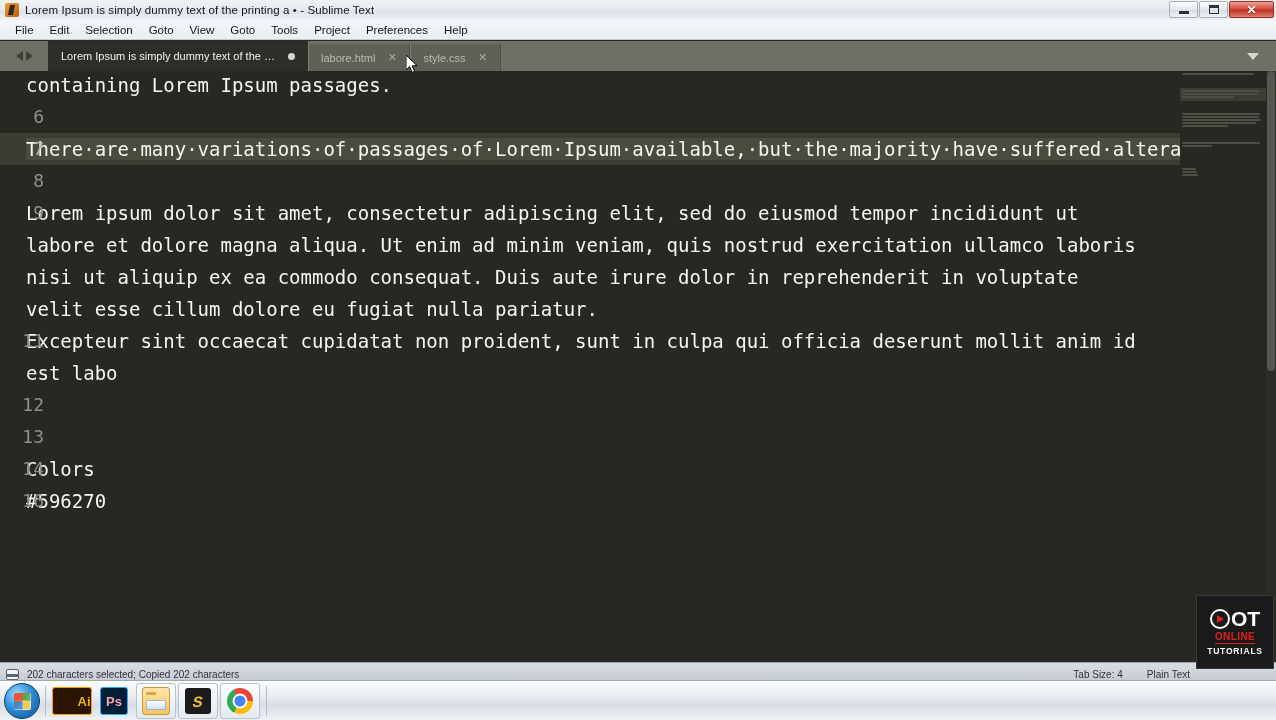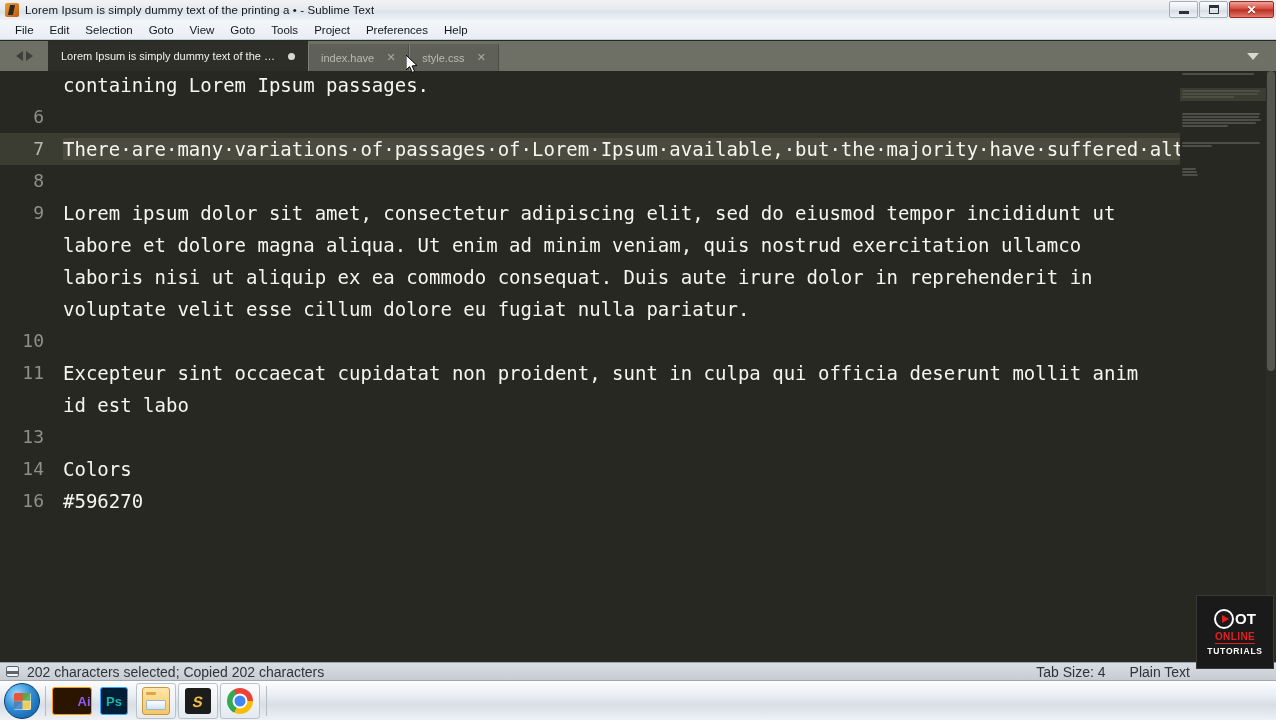--- a/index.html
+++ b/index.html
@@ -103,21 +103,21 @@
     font-size:19px;line-height:32px;
   }
   .row{position:relative;min-height:32px;}
   .row.sel{background:#3b3c32;}
   .lnum{
     position:absolute;left:0;top:0;width:44px;text-align:right;
     color:#8f908a;font-size:18px;line-height:32px;
   }
   .row.sel .lnum{color:#b6b7ad;}
   .ltext{
-    margin-left:63px;color:#f6f6ef;white-space:pre-wrap;word-break:normal;
+    margin-left:26px;color:#f6f6ef;white-space:pre-wrap;word-break:normal;
     padding-right:40px;
   }
   .ltext .hl{background:#4a4b3e;}
 
   
   .minimap{
     position:absolute;right:10px;top:0;width:86px;height:591px;
     background:#272822;overflow:hidden;
   }
   .mm-line{height:2px;background:#4d4e46;margin:0 0 1px 0;border-radius:1px;}
@@ -128,22 +128,22 @@
   }
   .scrollthumb{
     position:absolute;left:1px;top:0;width:8px;height:300px;background:#55564d;border-radius:4px;
   }
 
   
   .statusbar{
     position:absolute;left:0;top:662px;width:1276px;height:18px;
     background:linear-gradient(to bottom,#d9dee4,#c6ccd3);
     border-top:1px solid #9aa2ab;
-    display:flex;align-items:center;box-sizing:border-box;padding:0 6px;
-    font-size:14px;color:#2e3439;
+    display:flex;align-items:flex-end;box-sizing:border-box;padding:0 6px;
+    font-size:10px;color:#2e3439;
   }
   .sb-icon{
     width:13px;height:11px;border:1.5px solid #5e666d;border-radius:2px;
     box-sizing:border-box;margin-right:8px;background:#f2f5f8;
   }
   .sb-icon:after{content:"";display:block;height:3px;background:#5e666d;margin-top:4px;}
   .sb-right{margin-left:auto;display:flex;gap:24px;padding-right:80px;}
 
   
   .taskbar{
@@ -178,22 +178,22 @@
     clip-path:polygon(0 52%,100% 52%,100% 100%,0 100%);
   }
   .tb-sep{width:1px;height:30px;background:#b4bcc4;margin:0 5px;}
   .tbitem{
     width:40px;height:36px;display:flex;align-items:center;justify-content:center;
     margin:0 1px;border-radius:3px;box-sizing:border-box;flex:0 0 auto;
   }
   .tbitem.pinned{border:1px solid #b8c2cb;background:linear-gradient(to bottom,#fbfcfd,#e4eaf0);}
   .ic{width:26px;height:26px;border-radius:3px;display:flex;align-items:center;justify-content:center;
       font-size:13px;font-weight:bold;font-family:"Liberation Sans",sans-serif;}
-  .ic.ai{background:#2b1400;color:#8b5cf6;border:1px solid #ff9a00;padding-left:24px;}
-  .ic.ps{background:#001e36;color:#14b8a6;border:1px solid #31a8ff;}
+  .ic.ai{background:#2b1400;color:#eab308;border:1px solid #ff9a00;padding-left:24px;}
+  .ic.ps{background:#001e36;color:#fca5a5;border:1px solid #31a8ff;}
   .ic.folder{
     background:linear-gradient(to bottom,#ffe6a8,#f5c663);border:1px solid #c9973a;
     position:relative;
   }
   .ic.folder:before{
     content:"";position:absolute;left:3px;top:4px;width:10px;height:3px;background:#d9a64a;border-radius:1px;
   }
   .ic.folder:after{
     content:"";position:absolute;left:3px;bottom:4px;right:3px;height:8px;
     background:linear-gradient(to bottom,#ffffff,#cfe3f5);border:1px solid #9ab7d2;border-radius:1px;
@@ -220,21 +220,21 @@
   }
   .ot-top{display:flex;align-items:center;gap:1px;}
   .ot-play{
     width:20px;height:20px;border-radius:50%;border:2.5px solid #fff;
     display:flex;align-items:center;justify-content:center;box-sizing:border-box;
   }
   .ot-play i{
     display:block;width:0;height:0;border-top:4px solid transparent;
     border-bottom:4px solid transparent;border-left:7px solid #e02020;margin-left:2px;
   }
-  .ot-t{font-size:15px;font-weight:bold;color:#fff;line-height:20px;font-family:"Liberation Sans",sans-serif;}
+  .ot-t{font-size:21px;font-weight:bold;color:#fff;line-height:20px;font-family:"Liberation Sans",sans-serif;}
   .ot-online{
     font-size:10px;font-weight:bold;color:#e02020;letter-spacing:.4px;margin-top:2px;
     border-bottom:1.5px solid #e02020;padding-bottom:1px;text-align:center;
   }
   .ot-tut{
     font-size:8.5px;font-weight:bold;color:#fff;letter-spacing:.8px;margin-top:2px;
   }
 
   .promo{
     position:absolute;left:748px;top:672px;width:528px;height:48px;z-index:40;
@@ -300,21 +300,21 @@
       <div class="arr l"></div>
       <div class="arr r"></div>
     </div>
 
     <div class="tabs">
       <div class="tab active">
         <span class="tab-label">Lorem Ipsum is simply dummy text of the printing a</span>
         <span class="tab-dot"></span>
       </div>
       <div class="tab">
-        <span class="tab-label">index.have</span>
+        <span class="tab-label">labore.html</span>
         <span class="tab-close">✕</span>
       </div>
       <div class="tab">
         <span class="tab-label">style.css</span>
         <span class="tab-close">✕</span>
       </div>
     </div>
 
     <div class="tabbar-menu">
       <div class="chev"></div>
@@ -338,26 +338,26 @@
       </div>
       <div class="row">
         <div class="lnum">8</div>
         <div class="ltext"></div>
       </div>
       <div class="row">
         <div class="lnum">9</div>
         <div class="ltext">Lorem ipsum dolor sit amet, consectetur adipiscing elit, sed do eiusmod tempor incididunt ut labore et dolore magna aliqua. Ut enim ad minim veniam, quis nostrud exercitation ullamco laboris nisi ut aliquip ex ea commodo consequat. Duis aute irure dolor in reprehenderit in voluptate velit esse cillum dolore eu fugiat nulla pariatur.</div>
       </div>
       <div class="row">
-        <div class="lnum">10</div>
-        <div class="ltext"></div>
-      </div>
-      <div class="row">
         <div class="lnum">11</div>
         <div class="ltext">Excepteur sint occaecat cupidatat non proident, sunt in culpa qui officia deserunt mollit anim id est labo</div>
+      </div>
+      <div class="row">
+        <div class="lnum">12</div>
+        <div class="ltext"></div>
       </div>
       <div class="row">
         <div class="lnum">13</div>
         <div class="ltext"></div>
       </div>
       <div class="row">
         <div class="lnum">14</div>
         <div class="ltext">Colors</div>
       </div>
       <div class="row">

